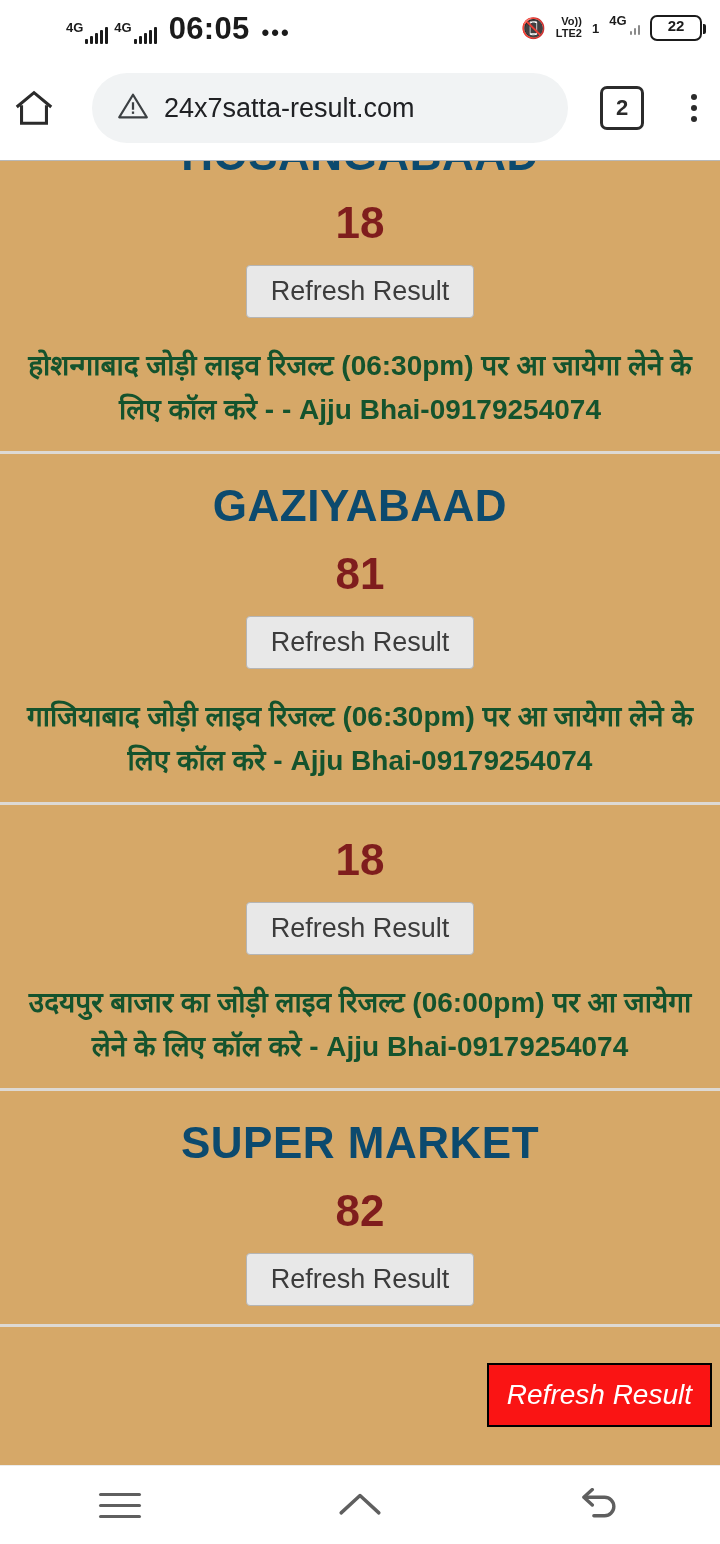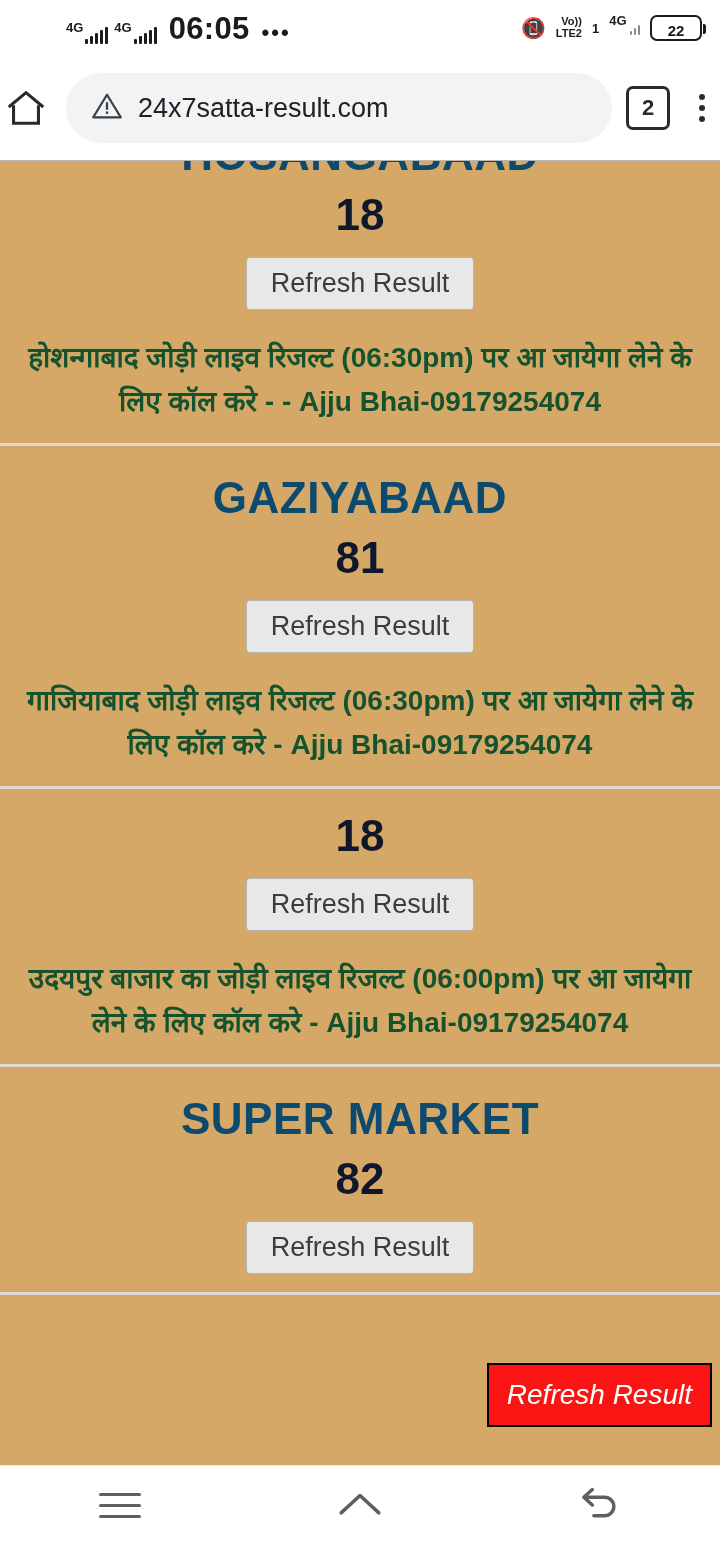--- a/index.html
+++ b/index.html
@@ -40,37 +40,37 @@
   .signal2 .net-label { top: -8px; font-size: 13px; }
   .tiny-bars { display: flex; align-items: flex-end; gap: 1.5px; height: 12px; }
   .tiny-bars i { display: block; width: 2.5px; background: #8a8a8a; border-radius: 1px; }
   .tiny-bars i:nth-child(1) { height: 4px; }
   .tiny-bars i:nth-child(2) { height: 7px; }
   .tiny-bars i:nth-child(3) { height: 10px; }
   .battery {
     width: 52px; height: 26px;
     border: 2.5px solid #1b1b1b;
     border-radius: 7px;
-    display: flex; align-items: flex-end; justify-content: center;
+    display: flex; align-items: flex-start; justify-content: center;
     font-size: 15px; font-weight: 600;
     position: relative;
   }
   .battery::after {
     content: ""; position: absolute; right: -6px; top: 7px;
     width: 3px; height: 10px; background: #1b1b1b; border-radius: 0 2px 2px 0;
   }
 
   
   .browserbar {
     height: 104px;
     background: #ffffff;
     display: flex;
     align-items: center;
-    padding: 0 0;
-    gap: 14px;
+    padding: 0 8px;
+    gap: 32px;
   }
   .home-btn { width: 52px; height: 52px; display: flex; align-items: center; justify-content: center; }
   .urlbar {
     flex: 1;
     height: 70px;
     background: #f1f3f4;
     border-radius: 35px;
     display: flex;
     align-items: center;
     padding: 0 26px;
@@ -117,23 +117,23 @@
     font-size: 44px;
     font-weight: 700;
     color: #0c4a6e;
     letter-spacing: 0.5px;
     line-height: 1.25;
     margin-top: 10px;
   }
   .market-number {
     font-size: 44px;
     font-weight: 700;
-    color: #0f172a;
+    color: #7f1d1d;
     line-height: 1.3;
-    margin-top: 4px;
+    margin-top: 12px;
   }
   .refresh-btn {
     display: inline-block;
     margin: 14px auto 0;
     background: #e8e8e8;
     border: 1px solid #b5b5b5;
     border-radius: 4px;
     padding: 10px 24px;
     font-size: 27px;
     color: #3c3c3c;

